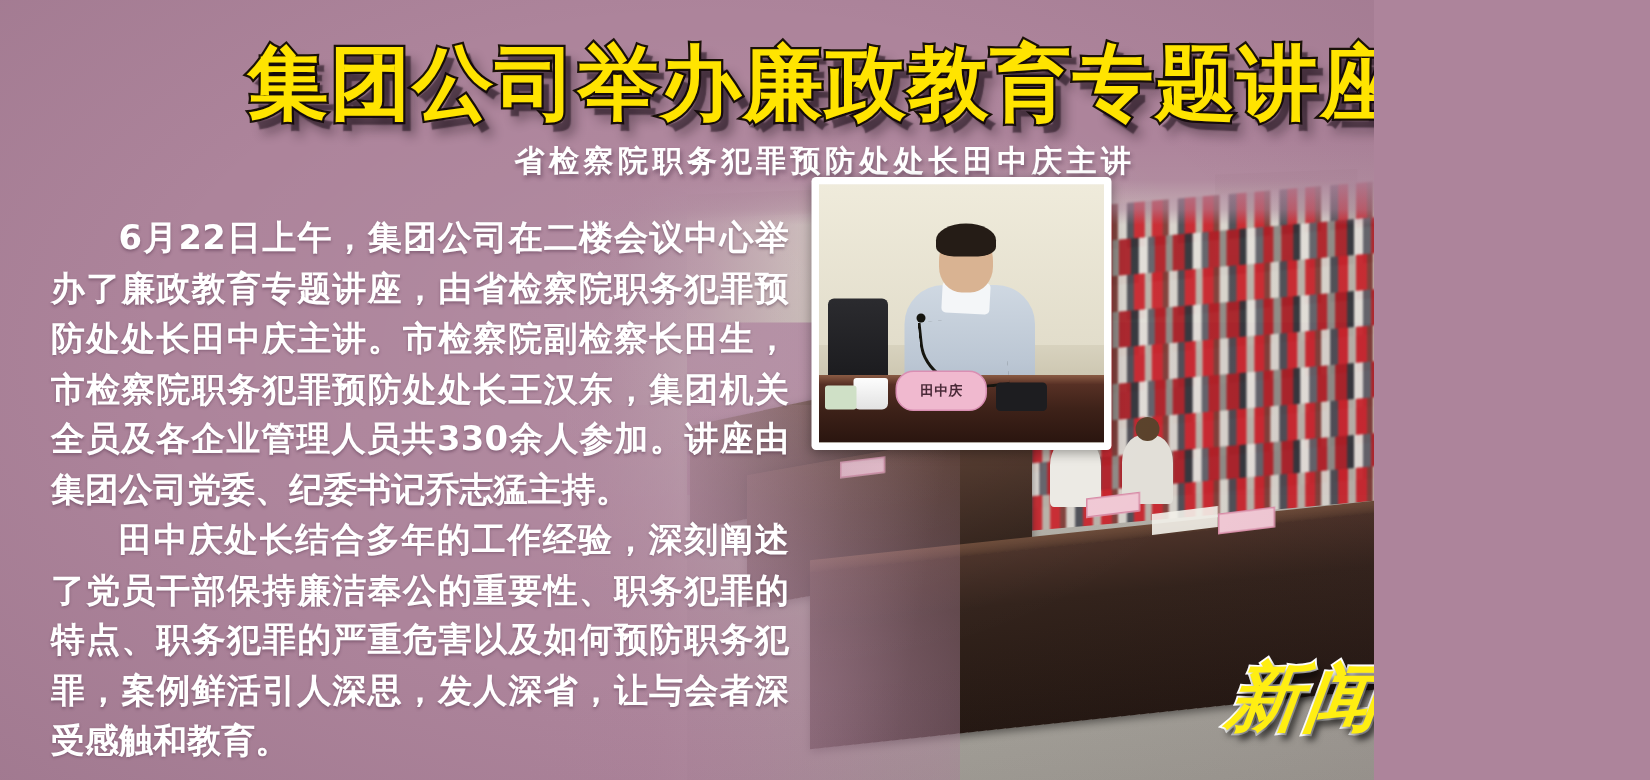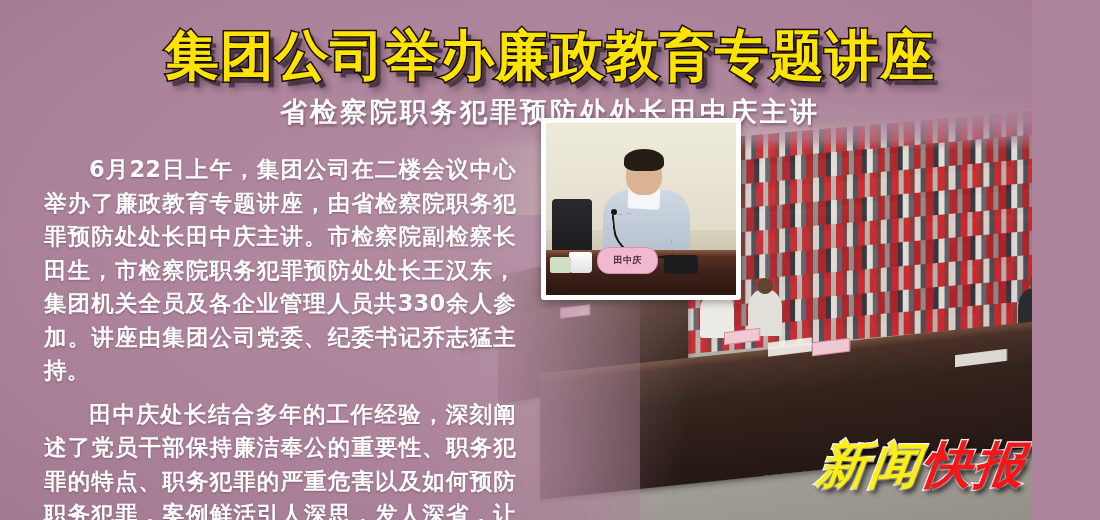--- a/index.html
+++ b/index.html
@@ -4,21 +4,21 @@
 <style>
   * { margin:0; padding:0; box-sizing:border-box; }
   html, body { width:1100px; height:520px; overflow:hidden; }
   body {
     font-family:"Liberation Sans","DejaVu Sans",sans-serif;
     background:#ad849b;
   }
 
   #banner {
     position:relative;
-    width:1032px; height:520px;
+    width:916px; height:520px;
     overflow:hidden;
     background:#ad849b;
   }
 
   
   .photo-bg {
     position:absolute; inset:0;
     overflow:hidden;
   }
 
@@ -162,39 +162,39 @@
     paint-order:stroke fill;
     text-shadow:
       5px 6px 1px rgba(20,10,18,.55),
       8px 9px 7px rgba(20,10,18,.38);
     white-space:nowrap;
   }
   .subhead{
     position:absolute; left:0; top:94px; width:1100px;
     text-align:center;
     font-family:"DejaVu Sans","Liberation Sans",sans-serif;
-    font-size:27px; font-weight:bold;
+    font-size:20px; font-weight:bold;
     letter-spacing:3px;
     color:#ffffff;
     text-shadow:1px 2px 3px rgba(60,30,55,.45);
     white-space:nowrap;
   }
 
   
   .copy{
     position:absolute; left:34px; top:143px; width:492px;
     color:#ffffff;
     font-family:"DejaVu Sans","Liberation Sans",sans-serif;
     font-size:22.5px; font-weight:bold;
     line-height:33.5px;
     letter-spacing:.2px;
     text-align:justify;
     text-shadow:0 1px 2px rgba(70,38,62,.40);
   }
-  .copy p{ text-indent:2em; margin:10px; }
+  .copy p{ text-indent:2em; margin:0; }
 
   
   .inset{
     position:absolute; left:541px; top:118px; width:200px; height:182px;
     background:#ffffff;
     padding:5px;
     border-radius:3px;
     box-shadow:0 2px 8px rgba(0,0,0,.35);
   }
   .inset-img{

